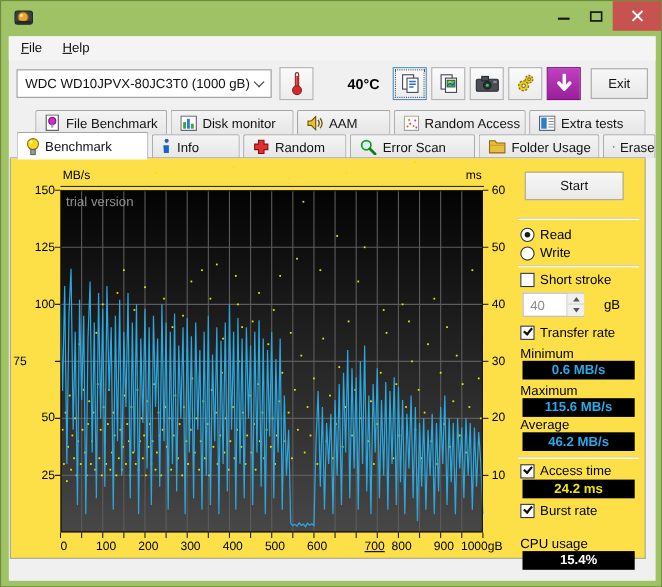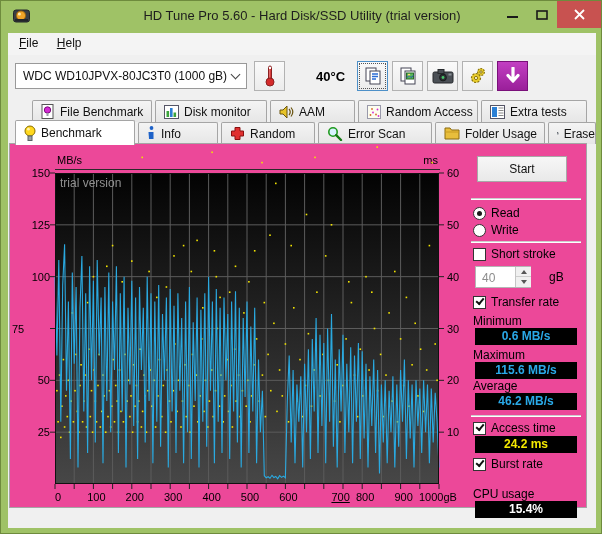--- a/index.html
+++ b/index.html
@@ -21,21 +21,21 @@
   .toolbtn{position:absolute;top:28px;width:31px;height:30px;background:linear-gradient(#fafafa,#ececec);border:1px solid #b2b2b2;display:flex;align-items:center;justify-content:center;}
   .toolbtn.focused{border:1px solid #4d90c8;outline:1px dotted #555;outline-offset:-3px;}
   .temp-label{position:absolute;left:284px;top:36px;font-size:13px;font-weight:bold;color:#000;margin-left:24px;}
   .pushbtn{background:linear-gradient(#f7f7f7,#e9e9e9);border:1px solid #a8a8a8;font-size:12px;color:#111;display:flex;align-items:center;justify-content:center;}
   .exit-btn{position:absolute;left:529px;top:29px;width:52px;height:28px;}
   .tab{position:absolute;height:22px;background:linear-gradient(#f4f4f4,#e6e6e6);border:1px solid #a5a5a5;border-bottom:none;border-radius:2px 2px 0 0;display:flex;align-items:center;gap:5px;padding-left:8px;font-size:12px;color:#111;}
   .row1 .tab{top:67px;}
   .row2 .tab{top:89px;height:22px;}
   .tab.selected{top:87px;height:25px;background:#fff;z-index:5;}
   .tabline{position:absolute;left:1px;top:110px;width:578px;height:1px;background:#a5a5a5;}
-  .page{position:absolute;left:1px;top:111px;width:578px;height:364px;background:#ec4899;border:1px solid #a5a5a5;border-top:none;z-index:1;}
+  .page{position:absolute;left:1px;top:111px;width:578px;height:364px;background:#fde047;border:1px solid #a5a5a5;border-top:none;z-index:1;}
   .units-row{position:absolute;left:45px;top:10px;width:385px;height:14px;font-size:11px;color:#000;}
   .units-row .u-left{position:absolute;left:2px;top:0;}
   .units-row .u-right{position:absolute;right:2px;top:0;}
   .plot-underline{position:absolute;left:45px;top:25px;width:385px;height:1px;background:#2a2a2a;}
   #plot-svg{position:absolute;left:45px;top:29px;overflow:visible;}
   .ticklabel{position:absolute;font-size:11px;color:#000;}
   .controls{position:absolute;left:461px;top:10px;width:112px;height:360px;font-size:12px;color:#000;}
   .start-btn{position:absolute;left:6px;top:2px;width:90px;height:26px;}
   .sep{position:absolute;left:0;width:110px;height:2px;border-top:1px solid #cdcdcd;border-bottom:1px solid #fff;}
   .opt{position:absolute;left:2px;display:flex;align-items:center;gap:5px;}
@@ -63,21 +63,20 @@
 
 <div class="window">
 
   <div class="titlebar">
     <svg class="app-icon" viewBox="0 0 17 14">
       <rect x="0.5" y="1" width="16" height="12" rx="2.5" fill="#3a3f45" stroke="#23262a"></rect>
       <circle cx="8" cy="6.6" r="4.6" fill="#f0a428" stroke="#9a6410"></circle>
       <circle cx="6.4" cy="5" r="1.5" fill="#ffe9b0"></circle>
       <rect x="2" y="10" width="13" height="2.4" fill="#23262a"></rect>
     </svg>
-    <div class="title-text">HD Tune Pro 5.60 - Hard Disk/SSD Utility (trial version)</div>
     <div class="winbtn btn-min">
       <svg width="11" height="9">
           <rect x="0" y="6" width="11" height="2" fill="#1a1a1a"></rect>
         </svg>
     </div>
     <div class="winbtn btn-max">
       <svg width="12" height="10">
           <rect x="1" y="1" width="10" height="8" fill="none" stroke="#1a1a1a" stroke-width="1.6"></rect>
         </svg>
     </div>
@@ -139,20 +138,23 @@
         <circle cx="8" cy="12" r="4.5" fill="#e8cc2a" stroke="#8a7410" stroke-width="1.2" stroke-dasharray="2 1.4"></circle>
         <circle cx="8" cy="12" r="1.6" fill="#fff8d0" stroke="#8a7410"></circle>
         <circle cx="13" cy="6" r="3.4" fill="#e8cc2a" stroke="#8a7410" stroke-width="1.2" stroke-dasharray="1.8 1.2"></circle>
         <circle cx="13" cy="6" r="1.2" fill="#fff8d0" stroke="#8a7410"></circle>
       </svg>
     </div>
     <div class="toolbtn" style="left:489px;background:linear-gradient(#c23fc2,#9a1f9a);border-color:#7a107a">
       <svg width="16" height="18" viewBox="0 0 16 18">
         <path d="M8 1 L8 11 M8 14 L3 8.5 M8 14 L13 8.5" stroke="#fff" stroke-width="3.2" stroke-linecap="round"></path>
       </svg>
+    </div>
+    <div class="pushbtn exit-btn">
+      <span>Exit</span>
     </div>
 
     <div class="tabrow row1">
       <div class="tab" style="left:24px;width:120px">
         <svg width="14" height="15" viewBox="0 0 14 15">
           <rect x="1" y="0.5" width="11" height="14" fill="#fff" stroke="#555"></rect>
           <circle cx="6.5" cy="6" r="3.2" fill="#d42ad4" stroke="#7a107a"></circle>
           <rect x="5.5" y="9" width="2" height="3" fill="#9aa0a6"></rect>
         </svg>
         <span>File Benchmark</span>

